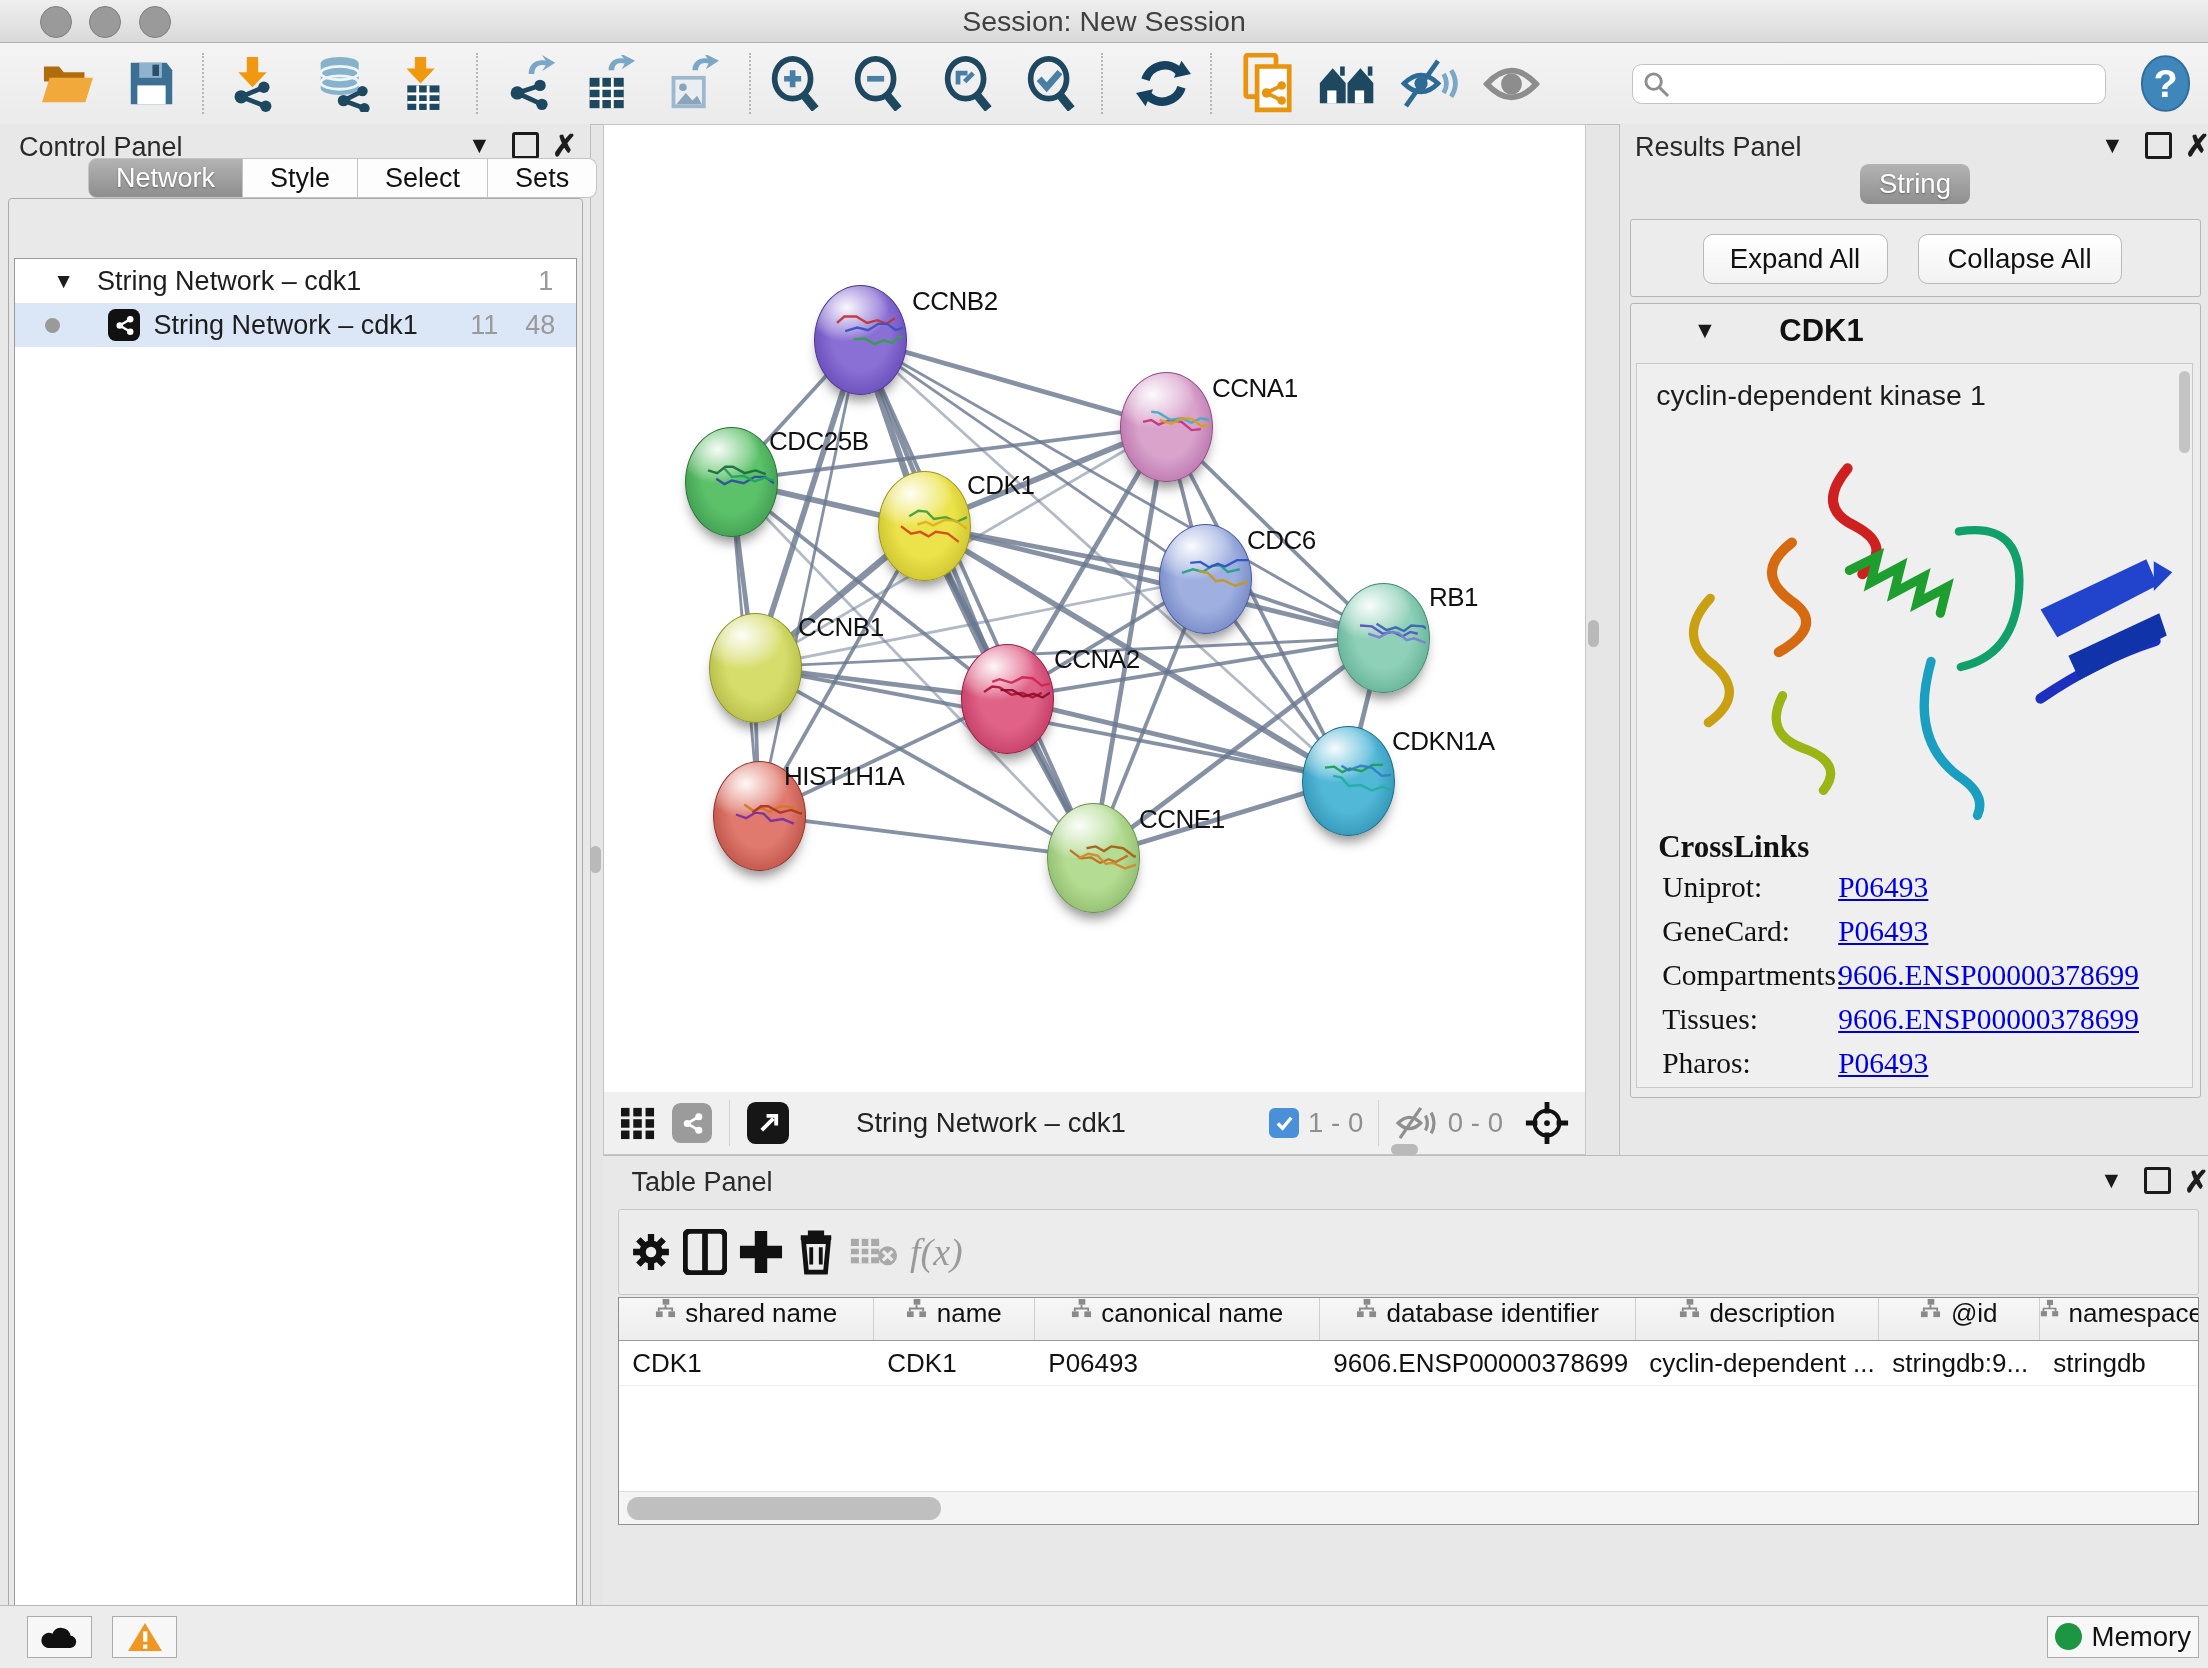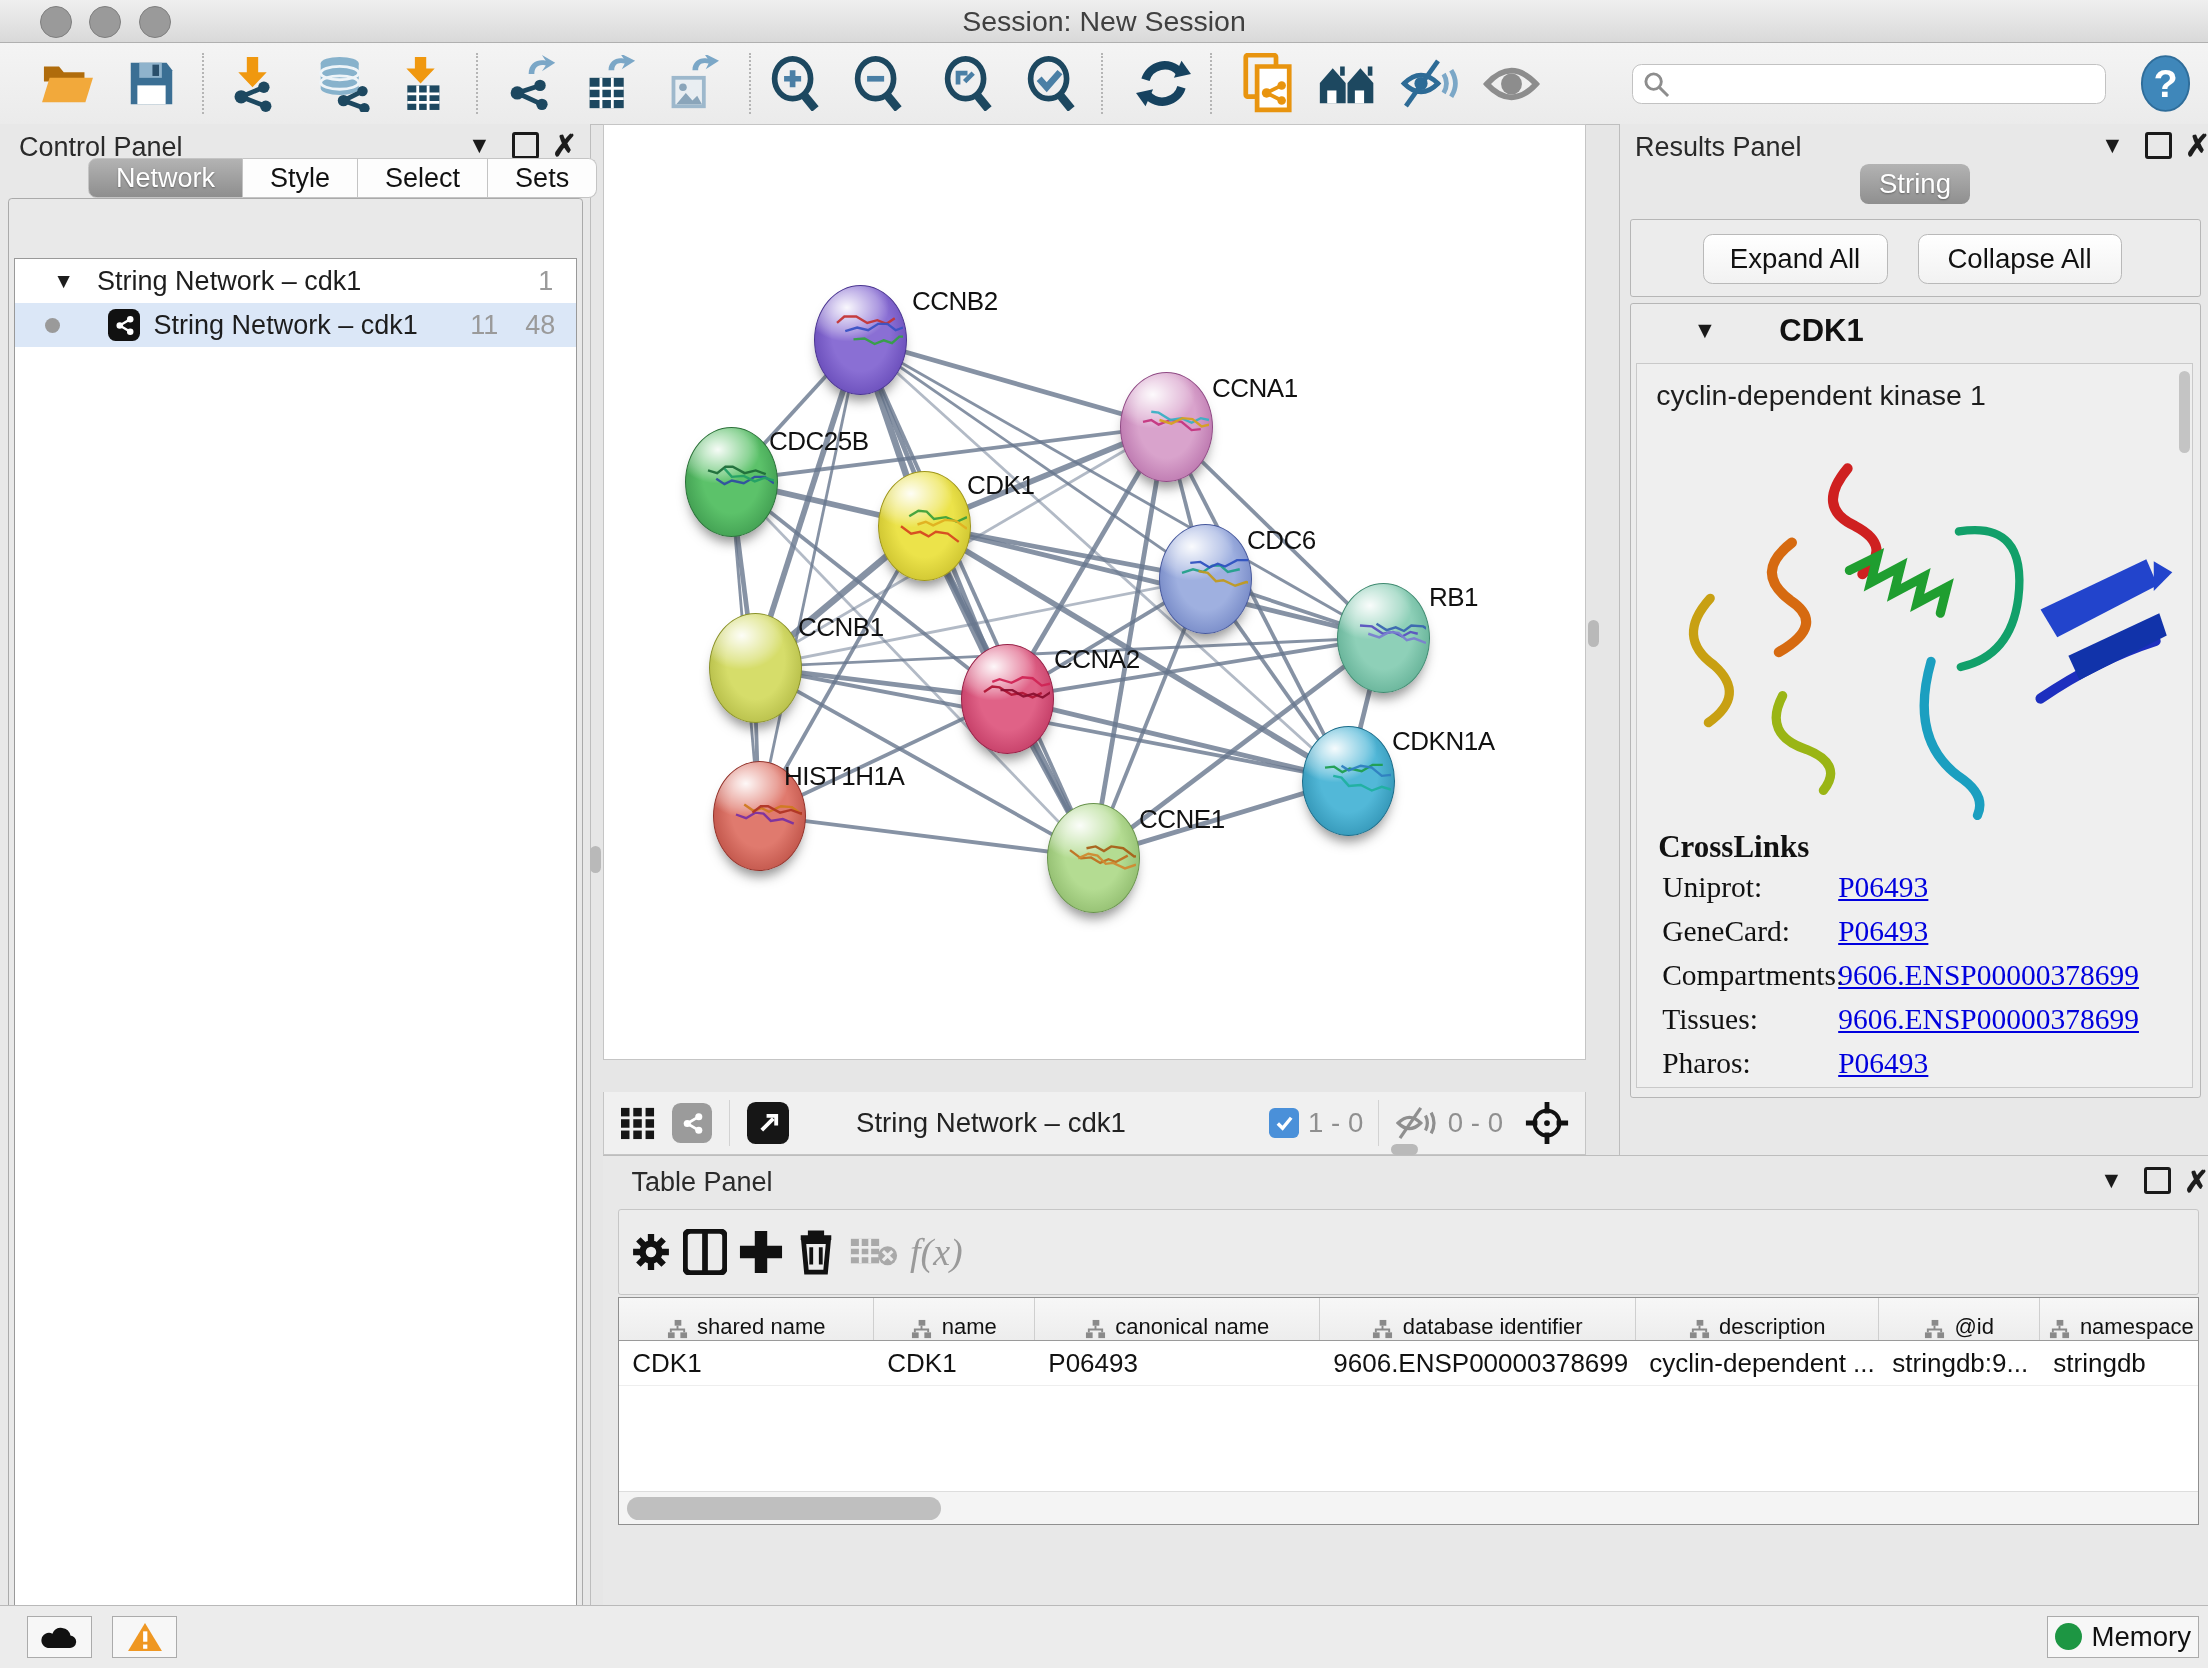--- a/index.html
+++ b/index.html
@@ -35,21 +35,21 @@
   .tab.sel{background:linear-gradient(#b3b3b3,#8e8e8e);color:#fff;text-shadow:0 1px 1.9px rgba(0,0,0,.35);}
   .subpanel{position:absolute;left:7.6px;top:74px;width:573px;height:1495px;background:#e9e9e9;
        border:1px solid #aaa;border-radius:3.8px;}
   .selbar{position:absolute;left:3.8px;top:9.5px;width:565px;height:42px;display:flex;align-items:center;}
   .netlist{position:absolute;left:5.7px;top:59px;width:561px;height:1421px;background:#fff;border:1px solid #999;}
   .lrow{display:flex;align-items:center;height:44px;font-size:27px;}
   .lrow .cnt{color:#9a9a9a;}
   .sharesq{width:32px;height:32px;border-radius:7.6px;background:#111;display:flex;align-items:center;justify-content:center;}
   
   .centercol{left:603px;top:124px;width:983px;height:1031px;}
-  .canvas{position:absolute;left:0;top:0;width:983px;height:936px;background:#fff;border:1px solid #c5c5c5;box-sizing:border-box;padding-left:36px;}
+  .canvas{position:absolute;left:0;top:0;width:983px;height:1216px;background:#fff;border:1px solid #c5c5c5;box-sizing:border-box;padding-left:36px;}
   .node{position:absolute;width:91px;height:108px;border-radius:50%;border:1.9px solid #555;
         box-shadow:0 9.5px 11.4px -3.8px rgba(40,40,40,.5);}
   .nlabel{position:absolute;font-size:26px;color:#111;font-weight:500;white-space:nowrap;
           font-stretch:condensed;letter-spacing:-0.5px;}
   .netfooter{position:absolute;left:0;top:968px;width:983px;height:63px;background:#f0f0f0;
         border:1px solid #c5c5c5;border-top:none;box-sizing:border-box;display:flex;align-items:center;}
   .ficon{margin-left:17px;display:flex;align-items:center;justify-content:center;}
   .fsep{width:0;height:46px;border-left:1.9px solid #d2d2d2;margin-left:17px;}
   .blackrsq{width:42px;height:42px;background:#161616;border-radius:8.6px;display:flex;align-items:center;justify-content:center;}
   .grayrsq{width:40px;height:40px;background:#9b9b9b;border-radius:8.6px;display:flex;align-items:center;justify-content:center;}
@@ -74,21 +74,21 @@
   .xlrow{display:flex;font-size:29.5px;height:44px;}
   .xllabel{width:176px;margin-left:25px;color:#111;}
   .xllink{color:#0000de;text-decoration:underline;}
   
   .tablepanel{left:603px;top:1155px;width:1605px;height:451px;background:#e8e8e8;border-top:1px solid #bdbdbd;}
   .tptoolbar{position:absolute;left:15px;top:53px;width:1579px;height:84px;background:#ececec;
        border:1px solid #c6c6c6;border-radius:2.9px;display:flex;align-items:center;}
   .tpico{margin-left:12px;display:flex;align-items:center;}
   .grid{position:absolute;left:15px;top:141px;width:1579px;height:226px;background:#fff;border:1.9px solid #8f8f8f;overflow:hidden;}
   .thead{display:flex;height:42px;background:linear-gradient(#f7f7f7,#ededed);border-bottom:1.9px solid #9a9a9a;}
-  .th{display:flex;align-items:flex-end;font-size:22px;color:#111;box-sizing:border-box;
+  .th{display:flex;align-items:flex-start;font-size:26px;color:#111;box-sizing:border-box;
       border-right:1px solid #cfcfcf;justify-content:center;flex:none;}
   .trow{display:flex;height:44px;border-bottom:1px solid #eee;}
   .td{font-size:26px;color:#111;display:flex;align-items:center;padding-left:13.3px;box-sizing:border-box;flex:none;}
   .hscroll{position:absolute;left:0;bottom:0;width:100%;height:32px;background:#f4f4f4;border-top:1px solid #ddd;}
   .hthumb{position:absolute;left:7.6px;top:4.8px;width:314px;height:23px;background:#bfbfbf;border-radius:11.4px;}
   .bottabs{position:absolute;left:519px;top:400px;display:flex;height:40px;}
   .btab{height:40px;line-height:40px;padding:0 28.5px;background:#fff;border:1px solid #c4c4c4;font-size:27.6px;border-left:none;}
   .btab:first-child{border-left:1px solid #c4c4c4;border-radius:9.5px 0 0 9.5px;}
   .btab:last-child{border-radius:0 9.5px 9.5px 0;}
   .btab.sel{background:linear-gradient(#b3b3b3,#8e8e8e);color:#fff;text-shadow:0 1px 1.9px rgba(0,0,0,.3);}

